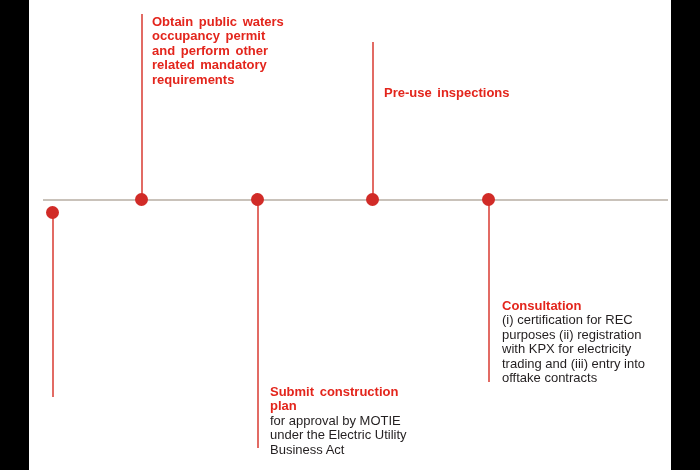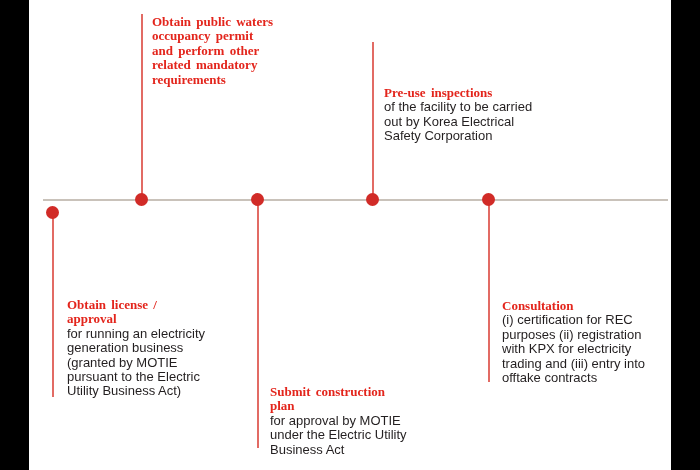--- a/index.html
+++ b/index.html
@@ -46,21 +46,20 @@
   .s2 { left: 152px; top: 15px;  }
   .s3 { left: 270px; top: 385px; }
   .s4 { left: 384px; top: 43px; width: 175px; margin-top: 43px; }
   .s5 { left: 502px; top: 299px; }
 
   .step-title {
     color: var(--accent-red, #e3251c);
     font-weight: bold;
     white-space: pre-line;
     word-spacing: 2px;
-    font-family: Liberation Serif, serif;
   }
   .step-desc {
     color: var(--body-text, #231f20);
     white-space: pre-line;
   }
 </style>
 </head>
 <body>
 
 <div class="stage">
@@ -75,51 +74,39 @@
   <div class="connector c3"></div>
   <div class="connector c4"></div>
   <div class="connector c5"></div>
 
   <div class="dot d1"></div>
   <div class="dot d2"></div>
   <div class="dot d3"></div>
   <div class="dot d4"></div>
   <div class="dot d5"></div>
 
-  <div class="step s1">
-    <div class="step-title">Obtain license /
-approval</div>
-    <div class="step-desc">for running an electricity
-generation business
-(granted by MOTIE
-pursuant to the Electric
-Utility Business Act)</div>
-  </div>
 
   <div class="step s2">
     <div class="step-title">Obtain public waters
 occupancy permit
 and perform other
 related mandatory
 requirements</div>
   </div>
 
   <div class="step s3">
     <div class="step-title">Submit construction
 plan</div>
     <div class="step-desc">for approval by MOTIE
 under the Electric Utility
 Business Act</div>
   </div>
 
   <div class="step s4">
     <div class="step-title">Pre-use inspections</div>
-    <div class="step-desc">of the facility to be carried
-out by Korea Electrical
-Safety Corporation</div>
   </div>
 
   <div class="step s5">
     <div class="step-title">Consultation</div>
     <div class="step-desc">(i) certification for REC
 purposes (ii) registration
 with KPX for electricity
 trading and (iii) entry into
 offtake contracts</div>
   </div>

